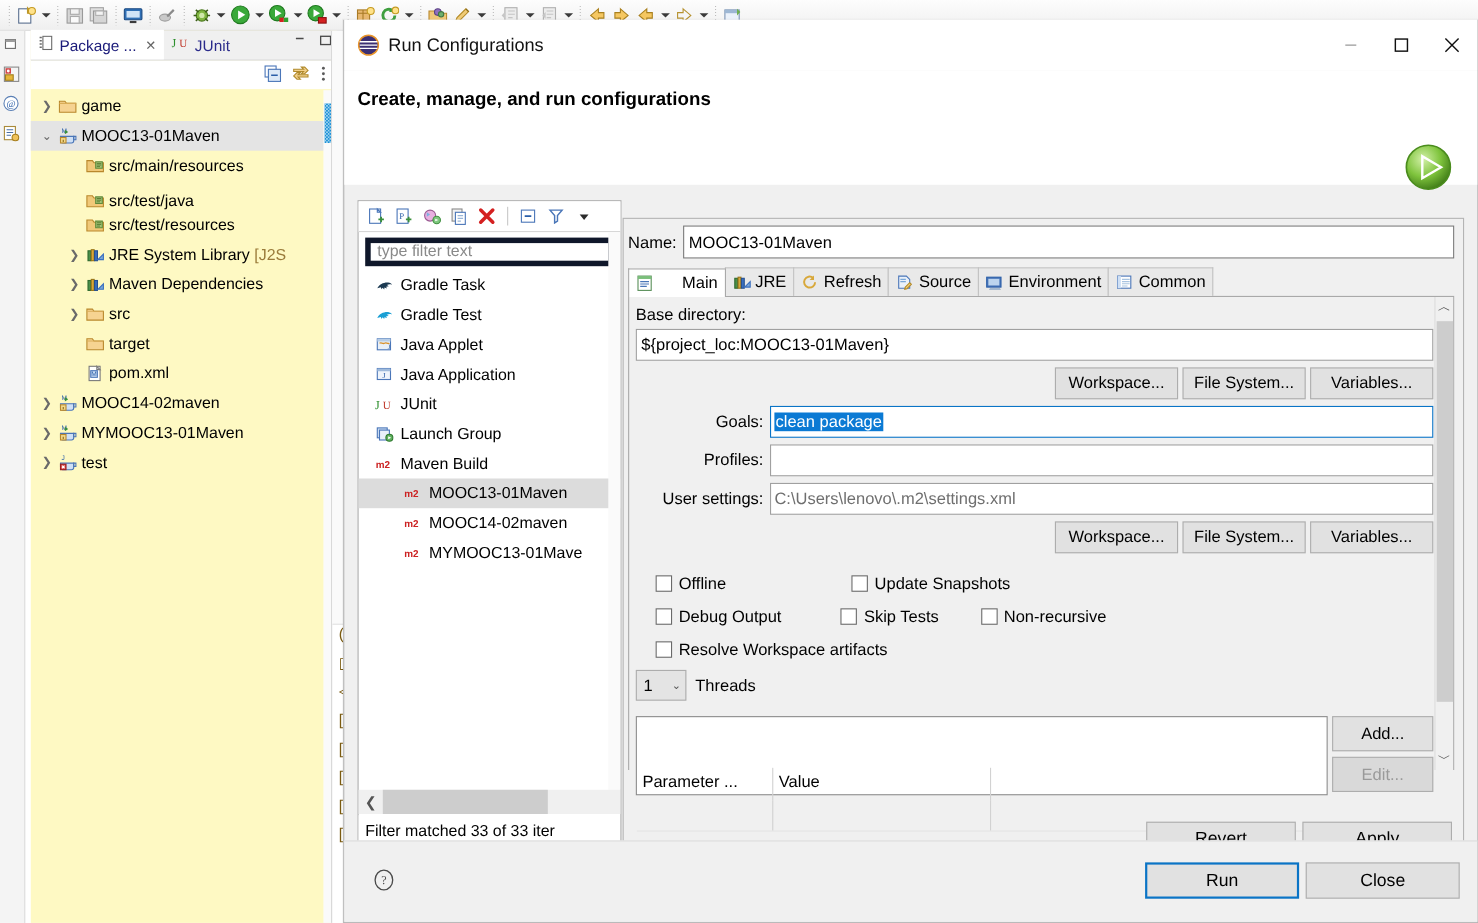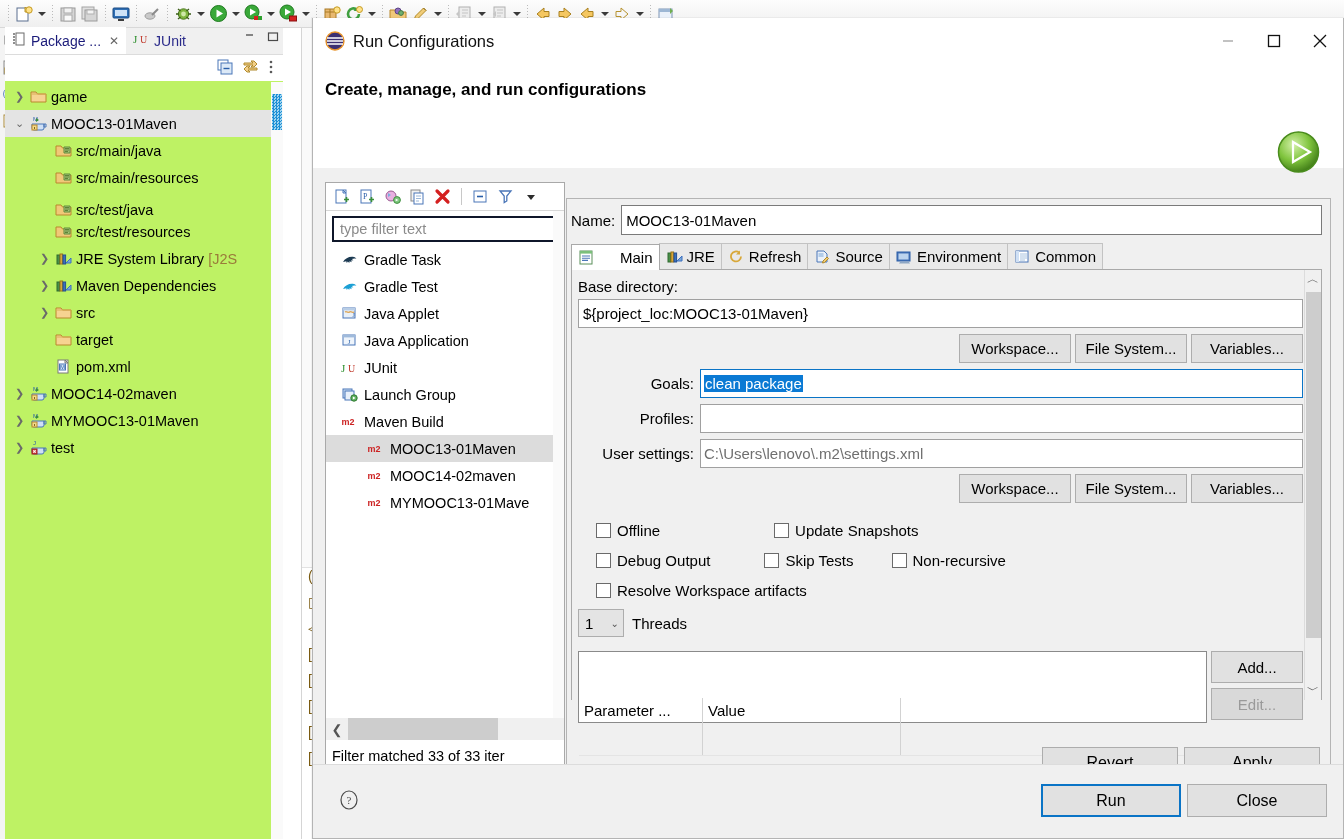--- a/index.html
+++ b/index.html
@@ -33,22 +33,22 @@
   }
 
   .left-gutter {
     position: absolute; left: 0; top: 28px; width: 23px; height: 811px;
     background: #f4f4f4; border-right: 1px solid #dcdcdc;
     display: flex; flex-direction: column; align-items: center; padding-top: 4px; gap: 9px;
   }
   .gut-ico { width: 18px; height: 18px; }
 
   .explorer {
-    position: absolute; left: 5px; top: 28px; width: 278px; height: 811px;
-    background: #bef264;
+    position: absolute; left: 28px; top: 28px; width: 278px; height: 811px;
+    background: #fef9c3;
   }
   .view-tabs {
     position: relative; height: 27px; background: #f0f0f0;
     border-bottom: 1px solid #dcdcdc; display: flex; align-items: flex-end;
   }
   .view-tab {
     height: 27px; display: flex; align-items: center; gap: 5px;
     padding: 0 7px; font-size: 14px;
   }
   .view-tab.active { background: #ffffff; color: #1b1b7a; font-weight: normal; }
@@ -118,21 +118,21 @@
     position: absolute; left: 12px; top: 14px; width: 240px; height: 590px;
     background: #ffffff; border: 1px solid #a9a9a9;
   }
   .cfg-toolbar {
     height: 28px; background: #ffffff; border-bottom: 1px solid #d7d7d7;
     display: flex; align-items: center; gap: 4px; padding-left: 6px;
   }
   .cfg-tb-ico { width: 21px; height: 21px; display: flex; align-items: center; justify-content: center; }
   .cfg-tb-sep { width: 1px; height: 17px; background: #c8c8c8; margin: 0 4px; }
   .filter-box {
-    margin: 5px 6px 4px 6px; height: 26px; border: 2px solid #0f172a; background: #fff;
+    margin: 5px 6px 4px 6px; height: 26px; border: 5px solid #0f172a; background: #fff;
     display: flex; align-items: center; padding: 0 6px; font-size: 14.5px; color: #8a8a8a;
   }
   .cfg-tree { font-size: 14.5px; }
   .cfg-row { height: 27px; display: flex; align-items: center; padding-left: 12px; white-space: nowrap; }
   .cfg-row.child { padding-left: 38px; font-size: 14.5px; }
   .cfg-row.sel { background: #dcdcdc; }
   .cfg-ico { width: 22px; display: flex; align-items: center; justify-content: center; margin-right: 4px; }
   .cfg-hscroll {
     position: absolute; left: 0; bottom: 31px; width: 238px; height: 22px;
     background: #f0f0f0; display: flex; align-items: center;
@@ -513,31 +513,20 @@
             <svg width="17" height="17" viewBox="0 0 17 17">
               <path d="M2 9h12v4a2 2 0 0 1-2 2H4a2 2 0 0 1-2-2z" fill="#cfe0f5" stroke="#4a76b8"></path>
               <path d="M14 9h2v3h-2z" fill="none" stroke="#4a76b8"></path>
               <text x="3" y="6" font-size="6" fill="#2a5ea8" font-family="Liberation Sans, sans-serif">M</text>
               <path d="M6 3l3 2-3 2z" fill="#3a8f3a"></path>
               <rect x="2" y="10" width="5" height="5" fill="#f2d98a" stroke="#b9882c"></rect>
               <path d="M4.5 12v2" stroke="#8a6a18"></path>
             </svg>
           </span>
           <span class="t-label">MOOC13-01Maven</span>
-        </div>
-        <div class="tree-row" style="padding-left: 31px;">
-          <span class="twisty"></span>
-          <span class="t-ico">
-            <svg width="17" height="17" viewBox="0 0 17 17">
-              <path d="M1 4h5l1.5 2H16v8H1z" fill="#f0c878" stroke="#b9882c"></path>
-              <path d="M9 5h6v6H9z" fill="#a8c77a" stroke="#5f8a3a"></path>
-              <path d="M10 6.5h4M10 8h4M10 9.5h3" stroke="#4d7228" stroke-width=".8"></path>
-            </svg>
-          </span>
-          <span class="t-label">src/main/java</span>
         </div>
         <div class="tree-row" style="padding-left: 31px;">
           <span class="twisty"></span>
           <span class="t-ico">
             <svg width="17" height="17" viewBox="0 0 17 17">
               <path d="M1 4h5l1.5 2H16v8H1z" fill="#f0c878" stroke="#b9882c"></path>
               <path d="M9 5h6v6H9z" fill="#a8c77a" stroke="#5f8a3a"></path>
               <path d="M10 6.5h4M10 8h4M10 9.5h3" stroke="#4d7228" stroke-width=".8"></path>
             </svg>
           </span>

